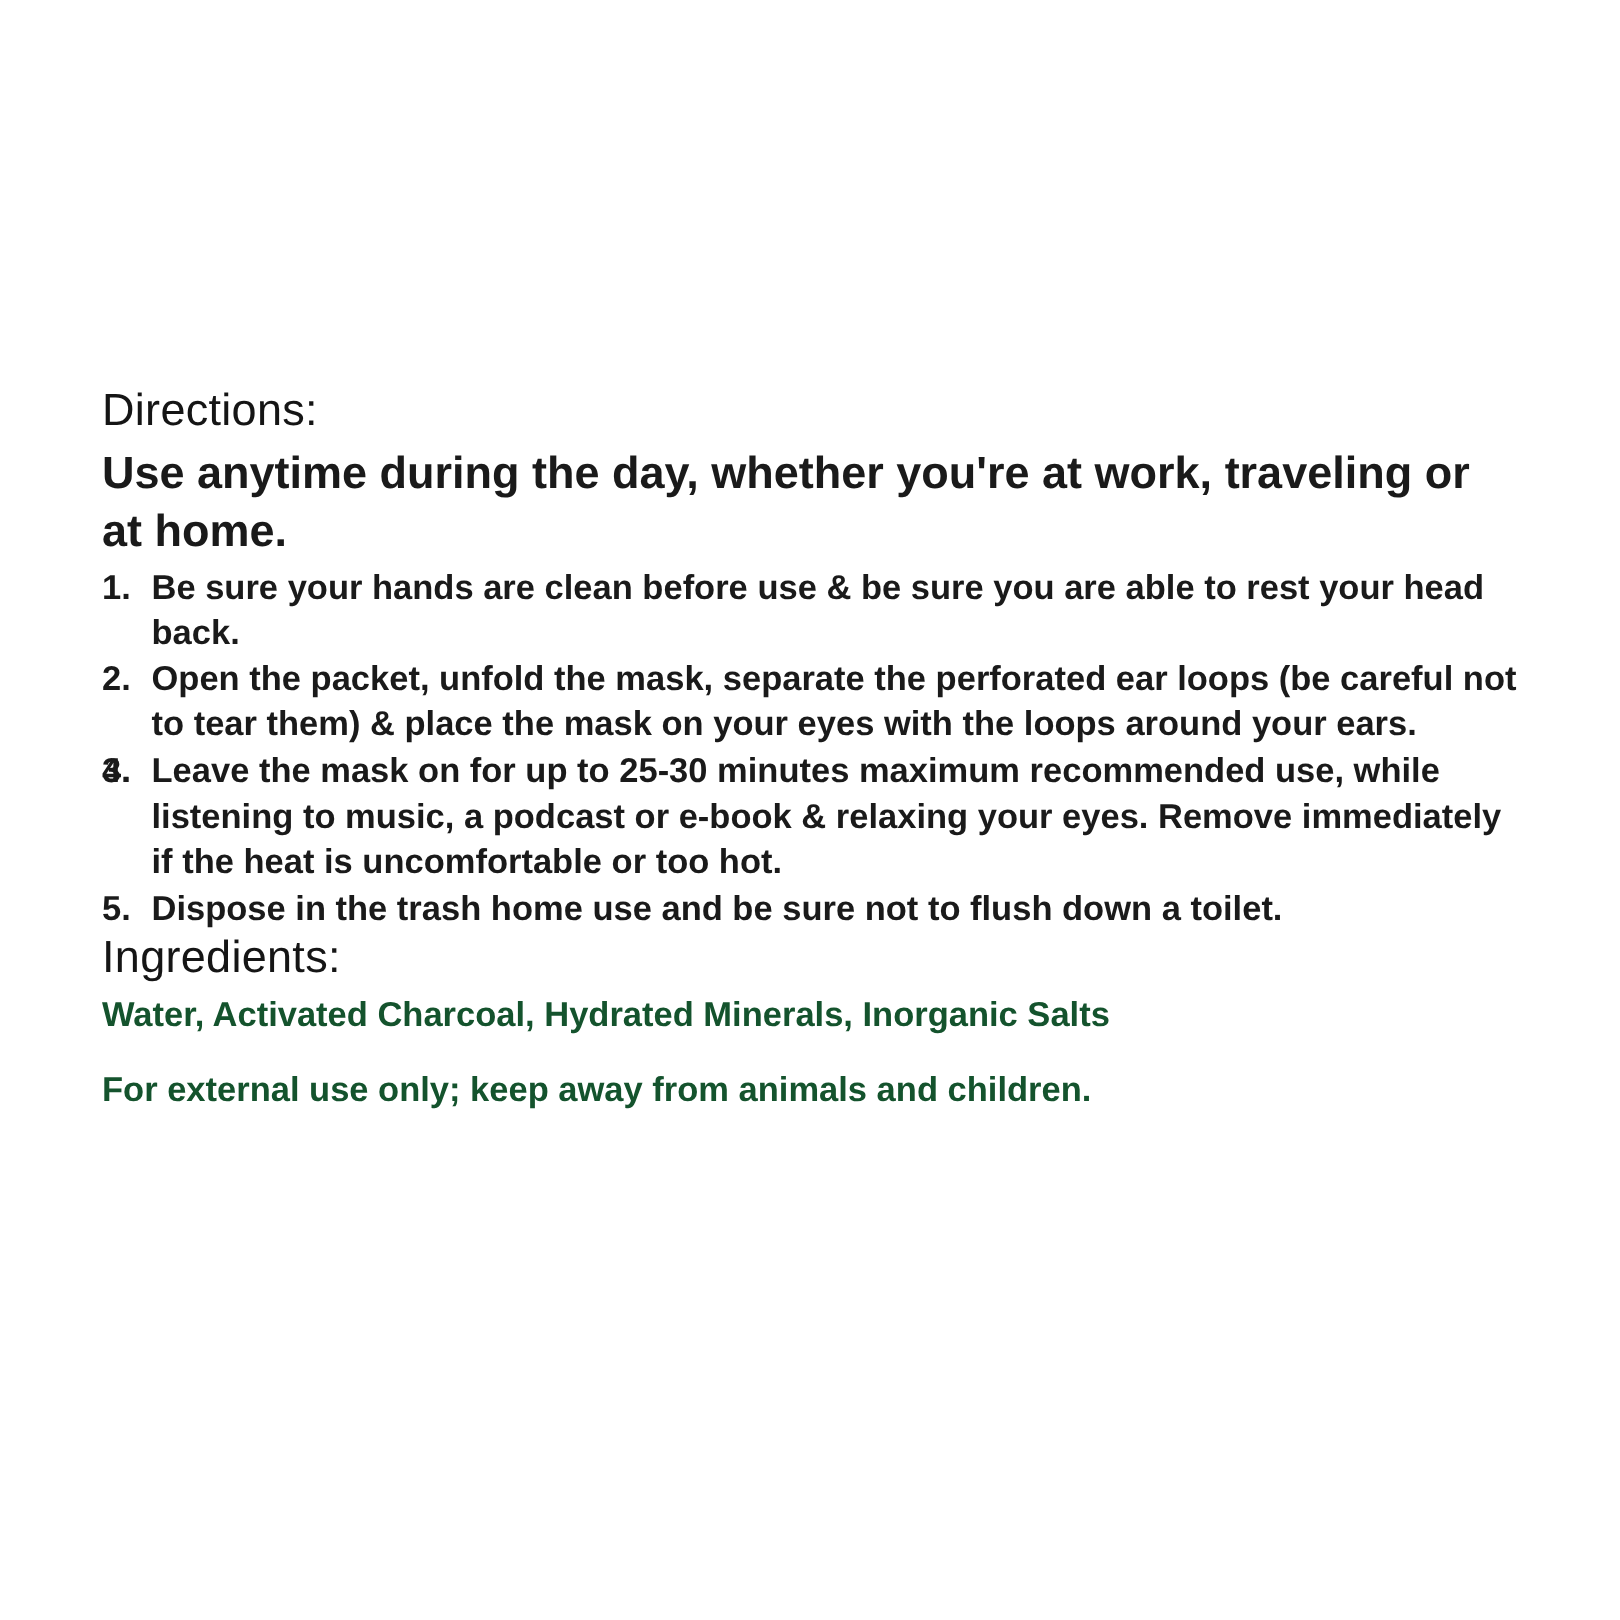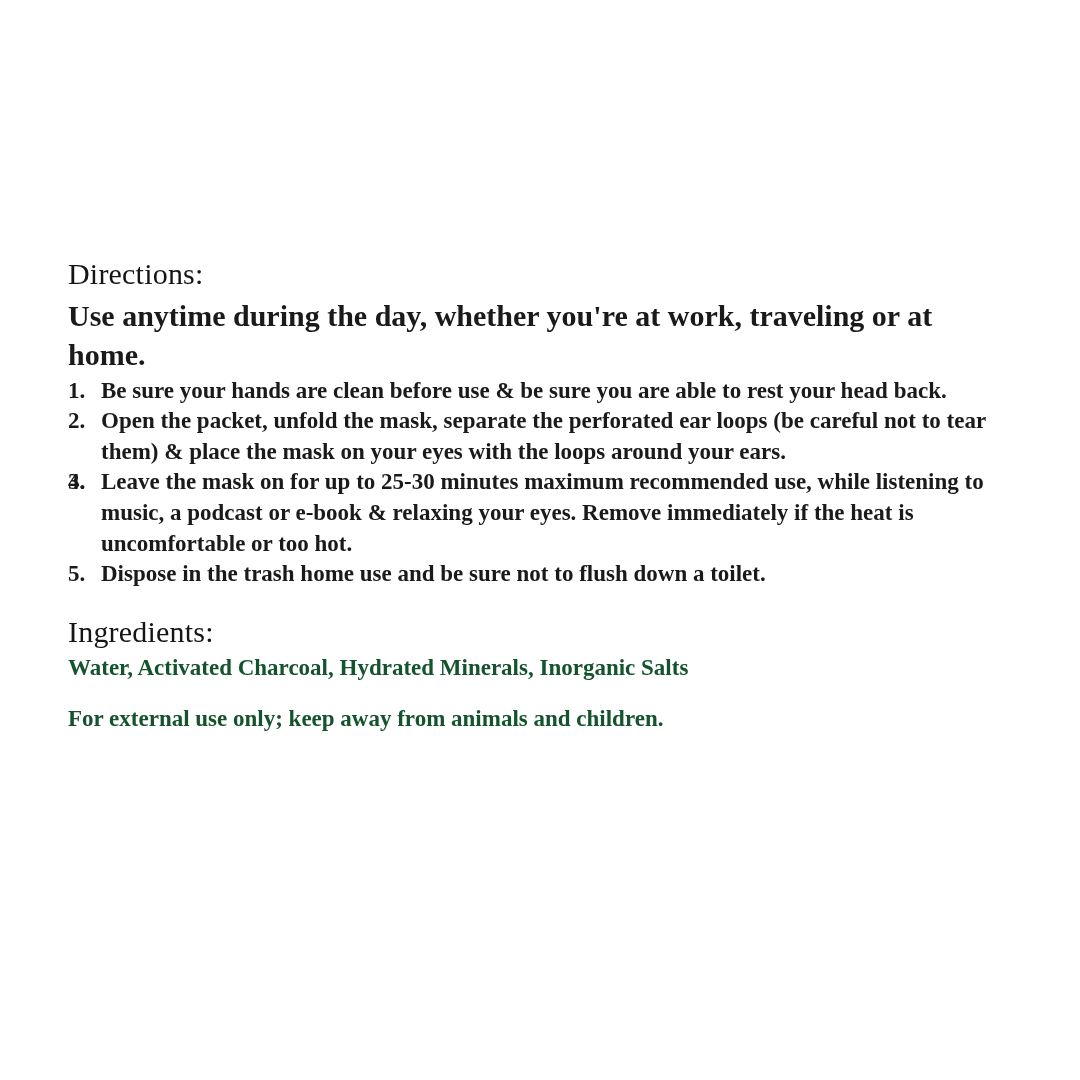--- a/index.html
+++ b/index.html
@@ -13,21 +13,20 @@
     font-family: "Liberation Sans", sans-serif;
     color: #1a1a1a;
     overflow: hidden;
   }
   .page {
     position: relative;
     width: 1080px;
     height: 855px;
     box-sizing: border-box;
     padding: 255px 68px 0 68px;
-    font-family: Liberation Serif, serif;
   }
   .section-heading {
     font-size: 30px;
     font-weight: 400;
     letter-spacing: 0.2px;
     line-height: 1.25;
     margin: 0 0 3px 0;
     color: #151515;
   }
   .lead {
@@ -59,21 +58,20 @@
     font-weight: 600;
   }
   .body-text {
     font-size: 23px;
     font-weight: 600;
     line-height: 1.33;
     margin: 0;
     color: #14532d;
   }
   .ingredients-wrap {
-    margin-top: 23px;
   }
   .warning-wrap {
     margin-top: 20px;
   }
 </style>
 </head>
 <body>
 
 <div class="page">
 

